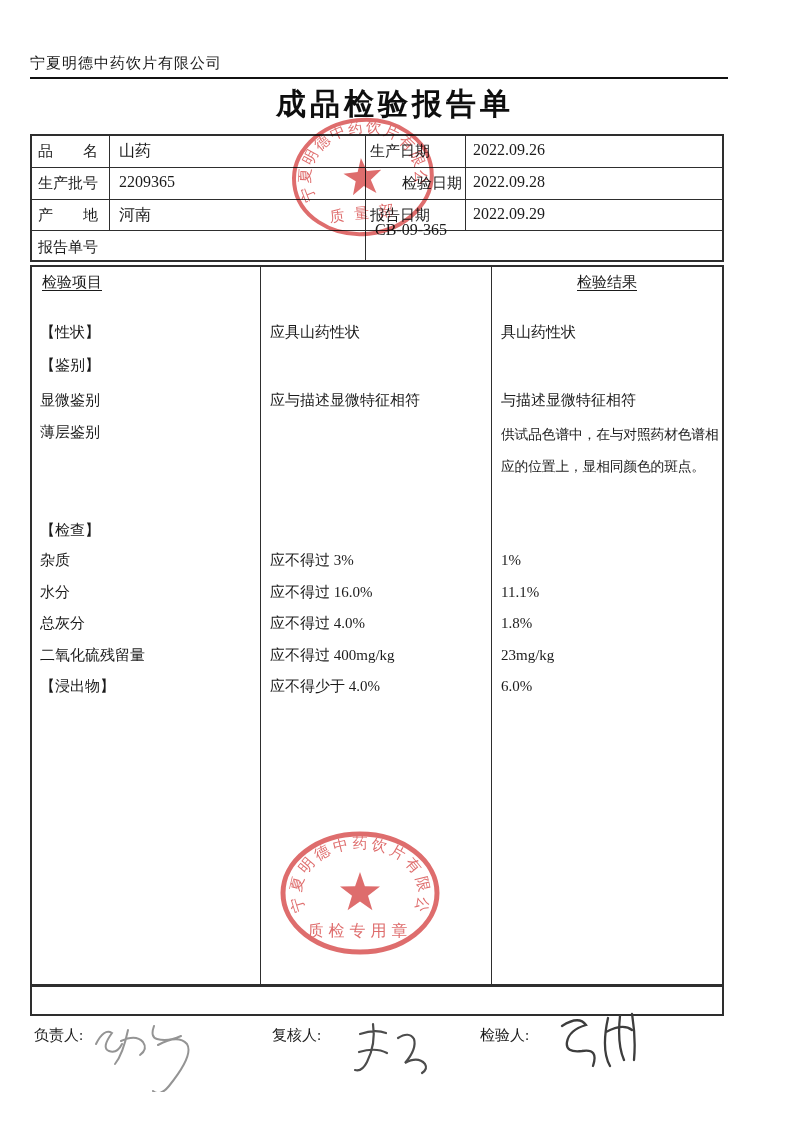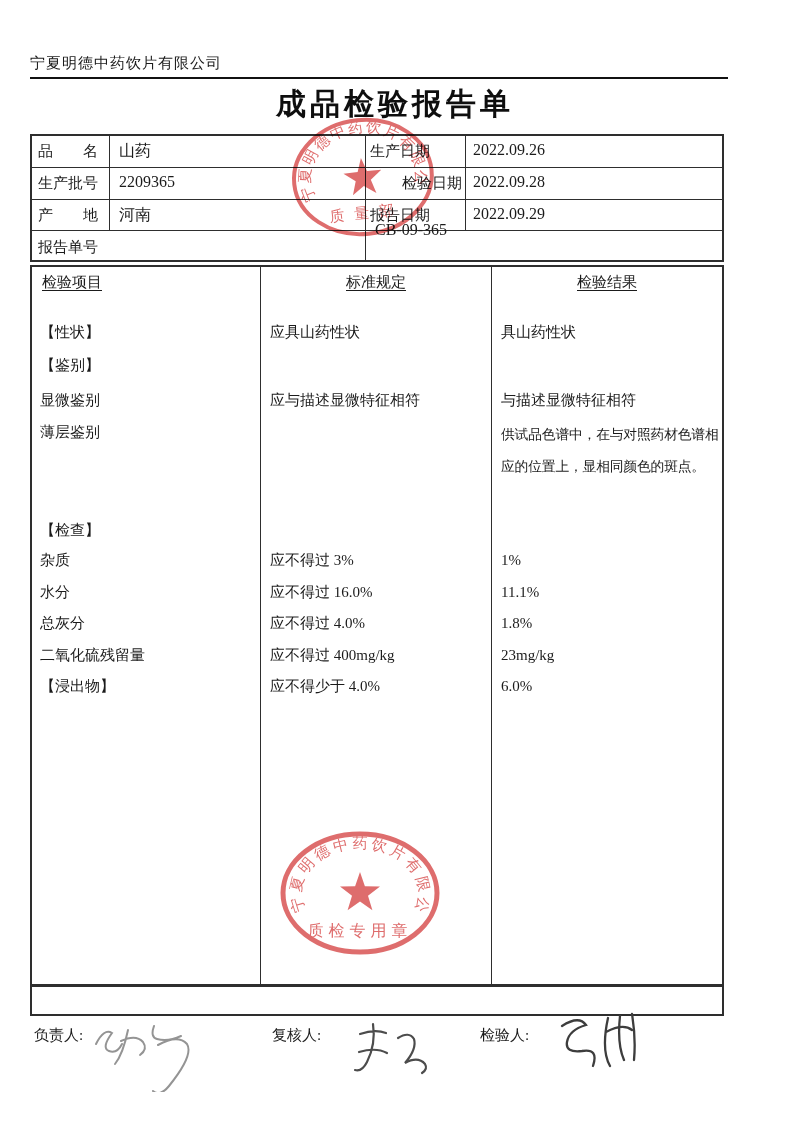--- a/index.html
+++ b/index.html
@@ -65,21 +65,20 @@
   <div class="abs val" style="left:473px; top:205px;">2022.09.29</div>
 
   <div class="abs lbl" style="left:38px; top:238px;">报告单号</div>
   <div class="abs val" style="left:375px; top:221px;">CB-09-365</div>
 
   <div class="box main-box"></div>
   <div class="line" style="left:260px; top:267px; width:1px; height:717px;"></div>
   <div class="line" style="left:491px; top:267px; width:1px; height:717px;"></div>
 
   <div class="cl colhead" style="left:42px; top:272px;">检验项目</div>
-  <div class="cl colhead" style="left:261px; top:272px; width:230px; text-align:center;">标准规定</div>
   <div class="cl colhead" style="left:492px; top:272px; width:230px; text-align:center;">检验结果</div>
 
   <div class="cl" style="left:40px; top:322px;">【性状】</div>
   <div class="cl" style="left:40px; top:355px;">【鉴别】</div>
   <div class="cl" style="left:40px; top:390px;">显微鉴别</div>
   <div class="cl" style="left:40px; top:422px;">薄层鉴别</div>
   <div class="cl" style="left:40px; top:520px;">【检查】</div>
   <div class="cl" style="left:40px; top:550px;">杂质</div>
   <div class="cl" style="left:40px; top:582px;">水分</div>
   <div class="cl" style="left:40px; top:613px;">总灰分</div>

